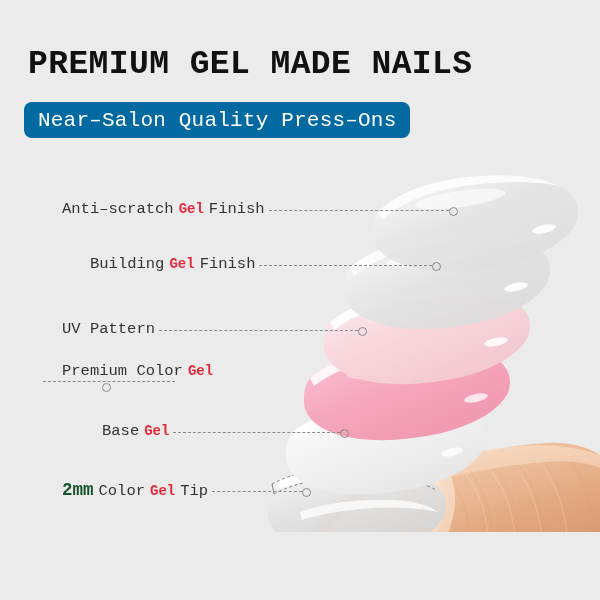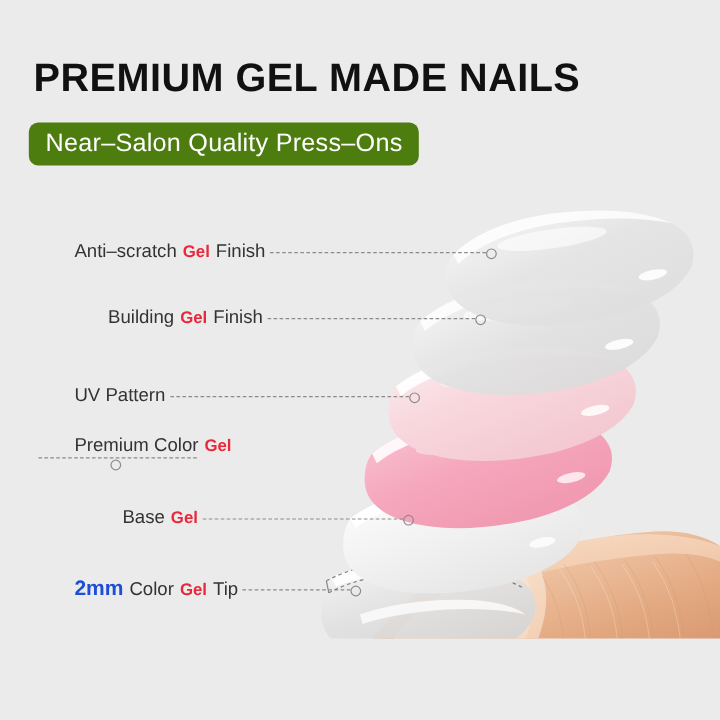--- a/index.html
+++ b/index.html
@@ -12,41 +12,42 @@
     background: #ebebeb;
     font-family: "Liberation Sans", sans-serif;
     overflow: hidden;
   }
   #stage {
     position: relative;
     width: 600px;
     height: 532px;
     background: #ebebeb;
     overflow: hidden;
+    font-family: Liberation Mono, monospace;
   }
 
   
   #headline {
     position: absolute;
     left: 28px;
     top: 48px;
     font-size: 33px;
     font-weight: bold;
     letter-spacing: 0.4px;
     color: #111111;
     white-space: nowrap;
     line-height: 1;
   }
   #subbadge {
     position: absolute;
     left: 24px;
     top: 102px;
     height: 36px;
     padding: 0 14px;
-    background: #4d7c0f;
+    background: #0369a1;
     border-radius: 8px;
     color: #ffffff;
     font-size: 21px;
     display: flex;
     align-items: center;
     white-space: nowrap;
     letter-spacing: 0.2px;
   }
 
   
@@ -67,21 +68,21 @@
     align-items: baseline;
     gap: 5px;
     margin-left: 32px;
   }
   .row .txt .gel {
     color: #e8293c;
     font-weight: bold;
     font-size: 14px;
   }
   .row .txt .strong {
-    color: #1d4ed8;
+    color: #14532d;
     font-weight: bold;
     font-size: 17.5px;
   }
   .row .lead {
     flex: 0 0 auto;
     height: 1px;
     border-top: 1px dashed #8b8b8b;
     margin-left: 4px;
     position: relative;
     top: 1px;

